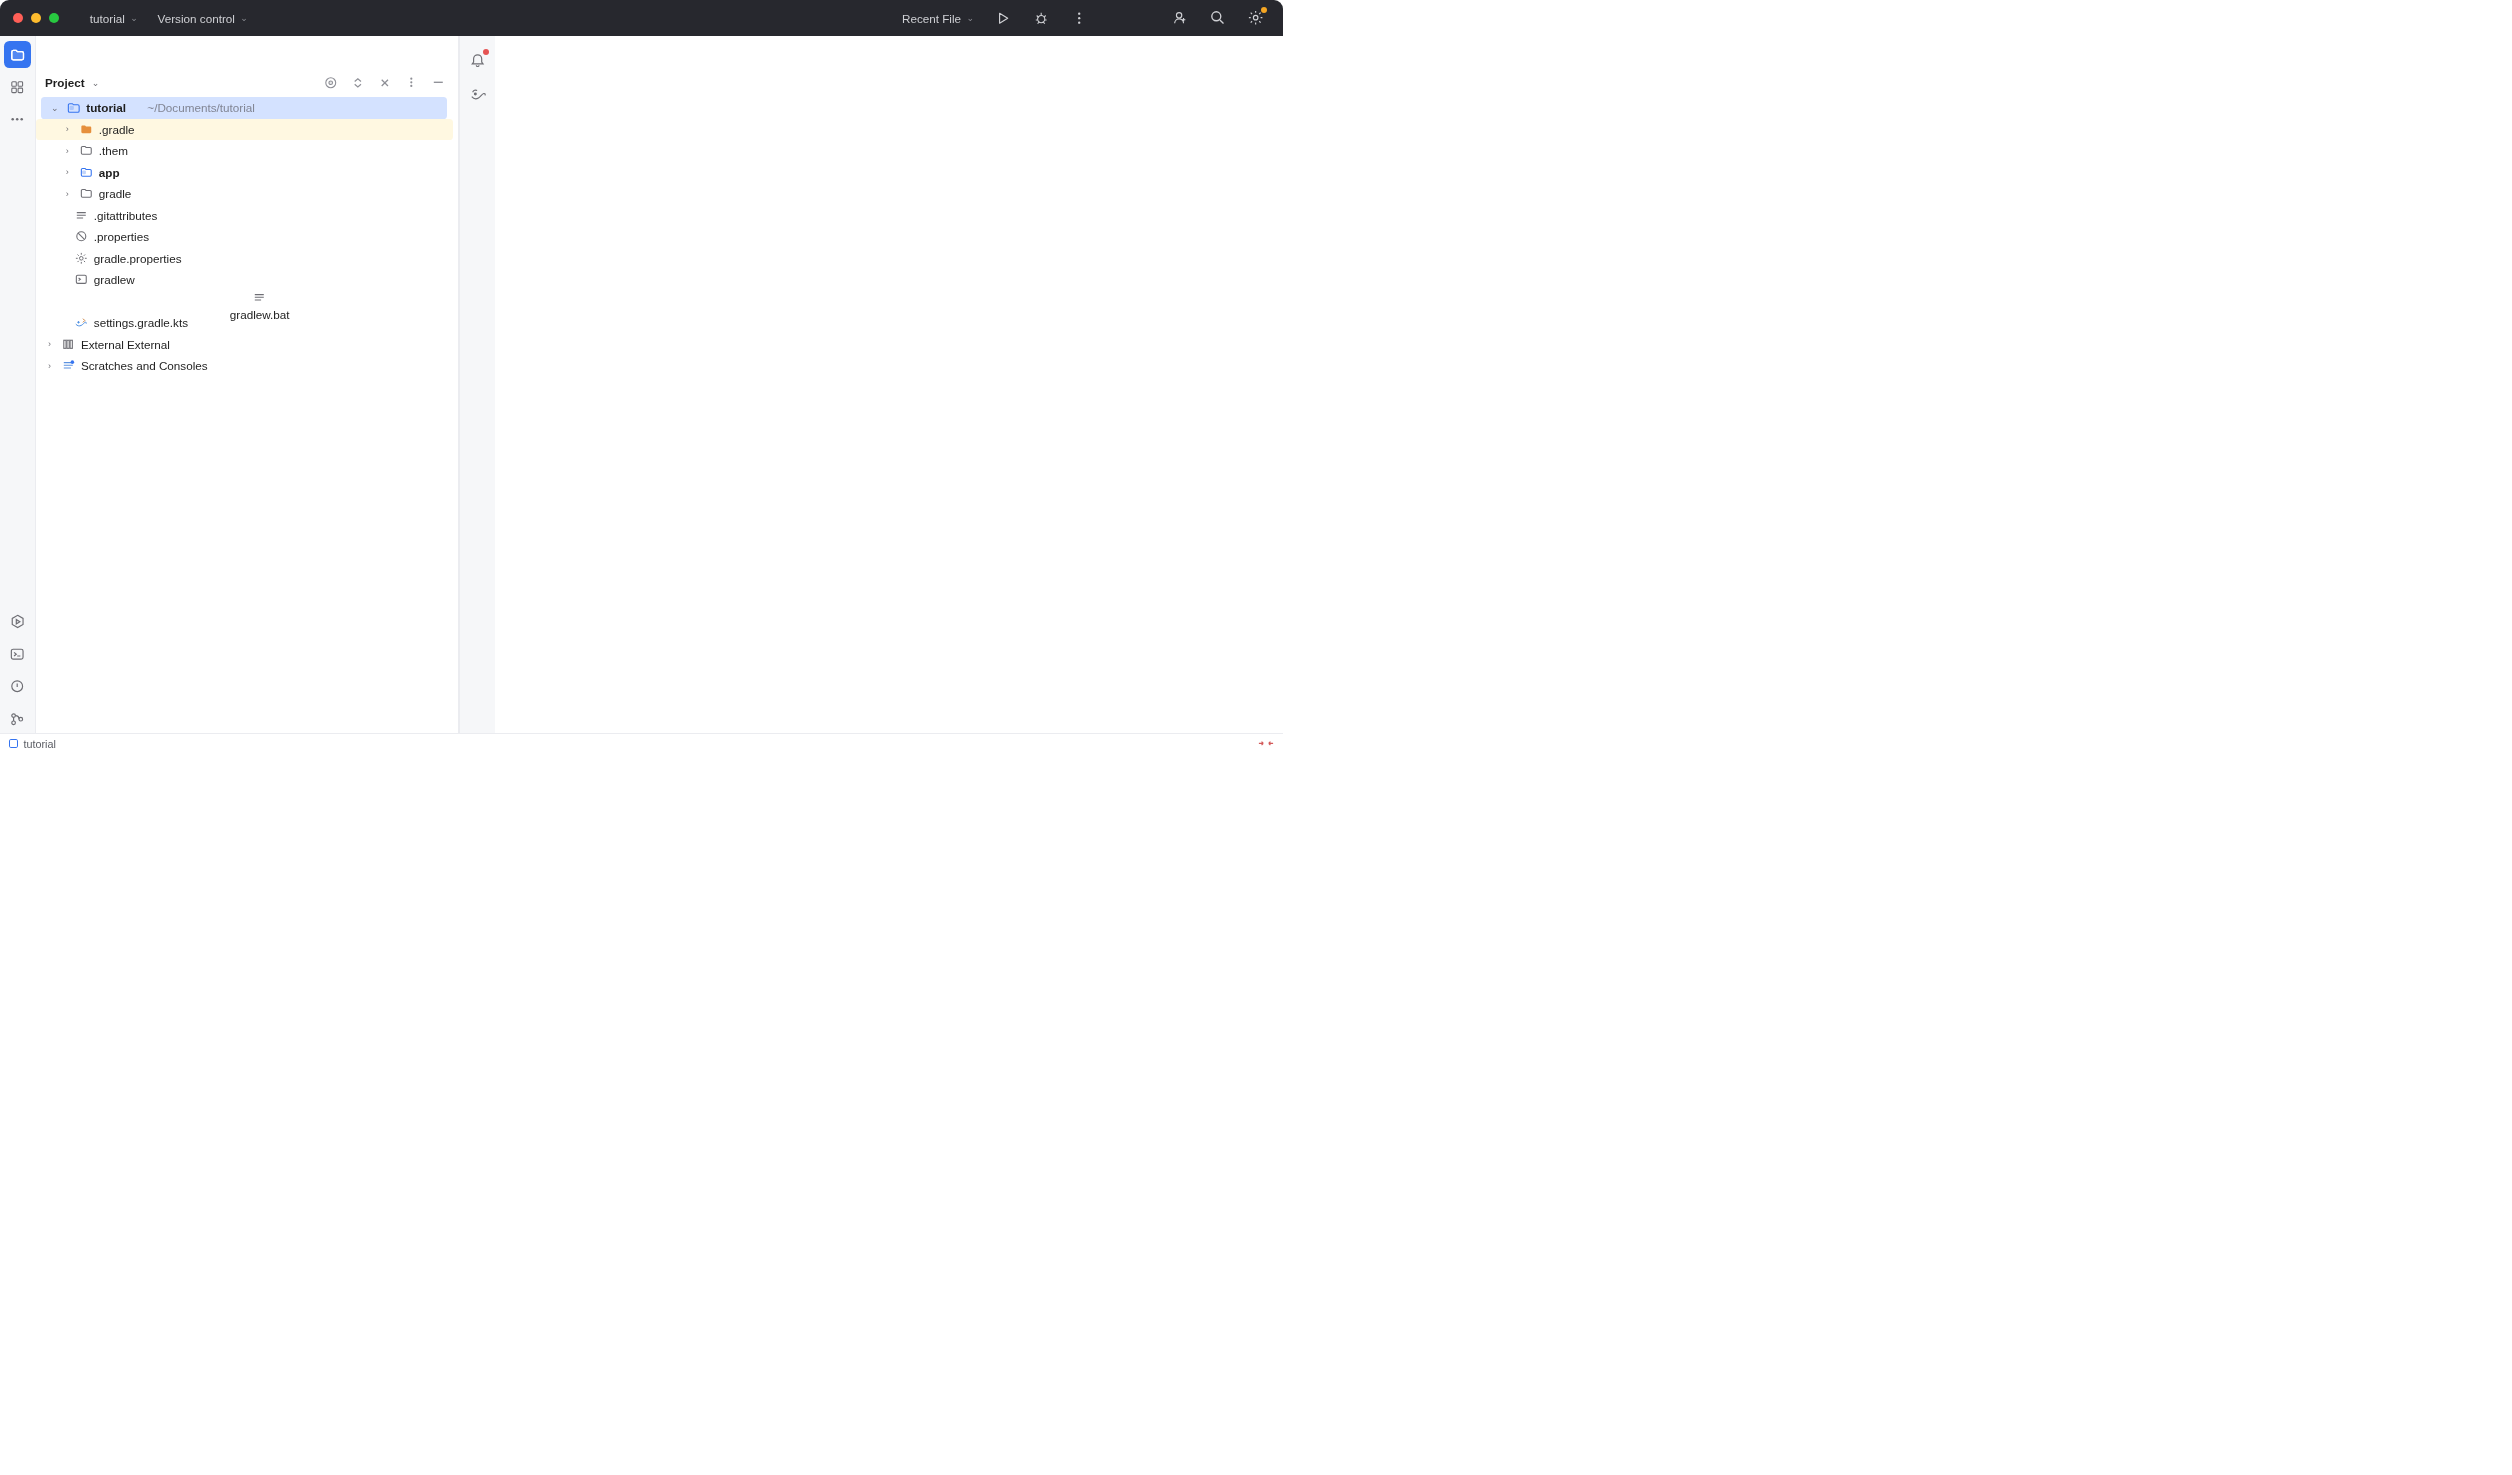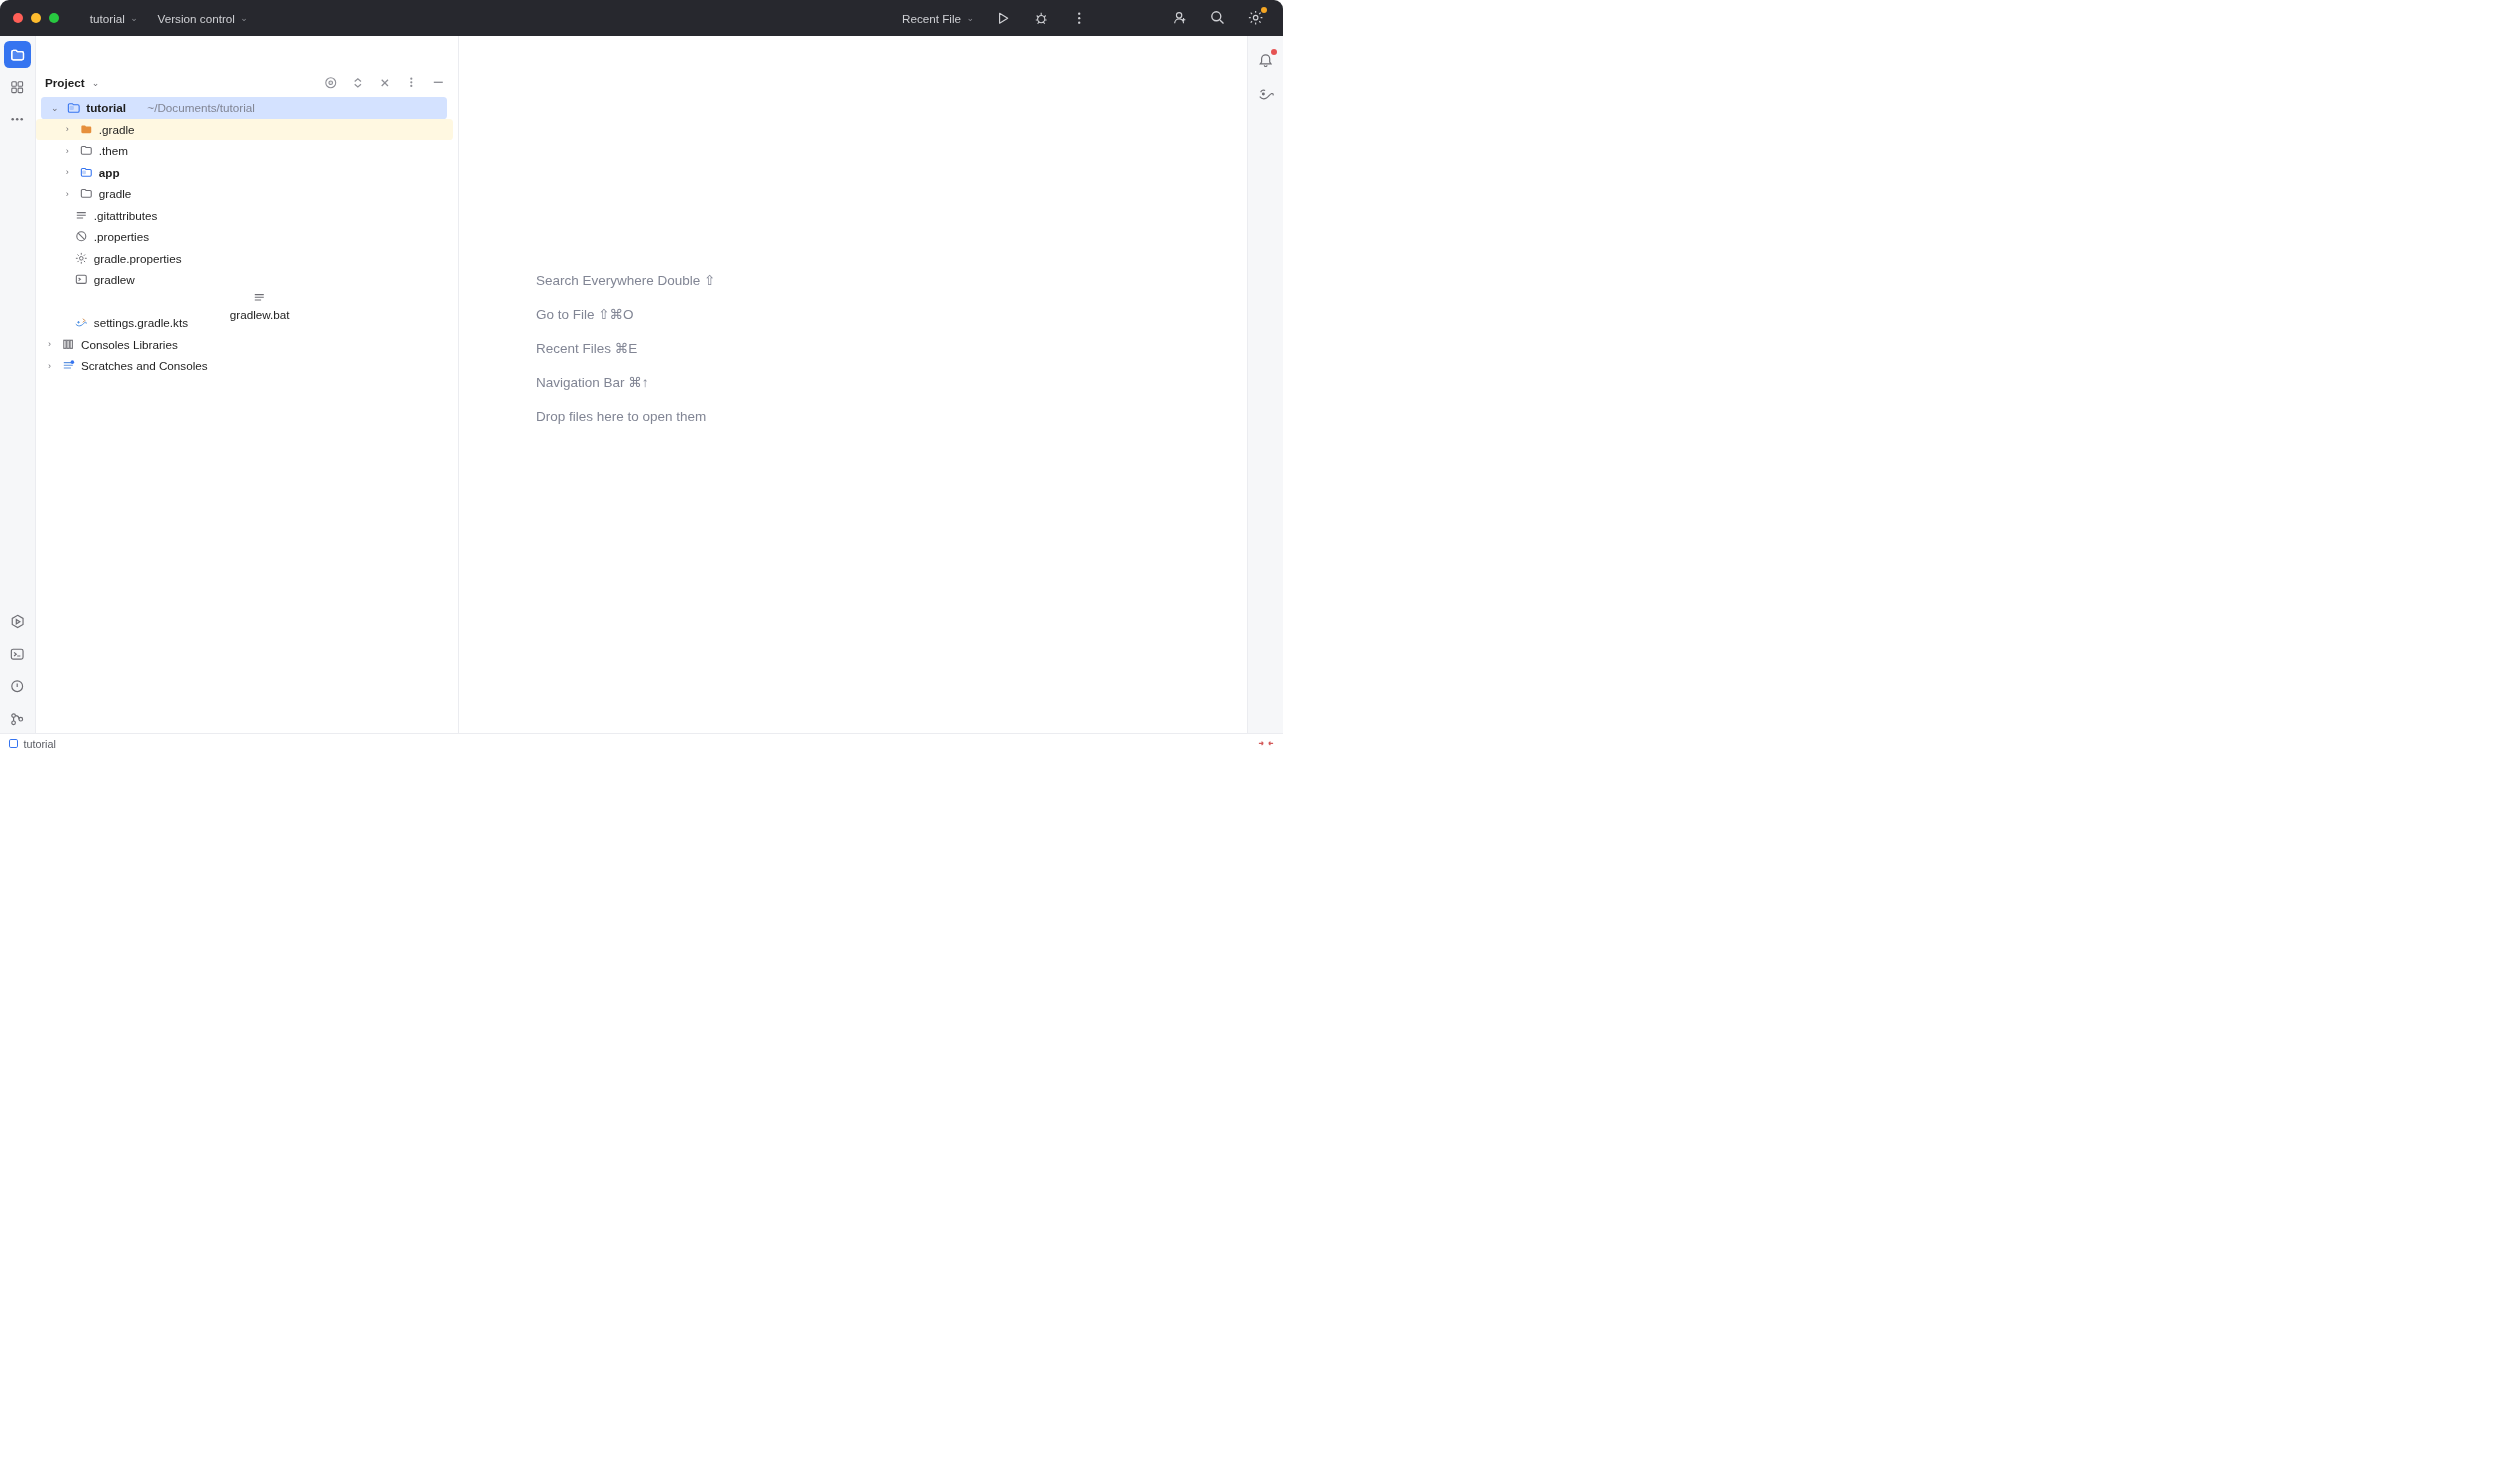--- a/index.html
+++ b/index.html
@@ -411,55 +411,36 @@
 
       <div class="row" style="padding-left:7.2px;">
         <span class="tw-chevron">›</span>
         <span class="tw-icon">
           <svg width="12.6" height="12.6" viewBox="0 0 14 14" fill="none" stroke="currentColor" stroke-width="1.2">
               <rect x="2" y="2.5" width="2.5" height="9"></rect>
               <rect x="5.5" y="2.5" width="2.5" height="9"></rect>
               <rect x="9" y="2.5" width="2.5" height="9"></rect>
             </svg>
         </span>
-        <span class="tw-label">Consoles Libraries</span>
+        <span class="tw-label">External External</span>
       </div>
 
       <div class="row" style="padding-left:7.2px;">
         <span class="tw-chevron">›</span>
         <span class="tw-icon" style="color:#5c92e0;">
           <svg width="12.6" height="12.6" viewBox="0 0 14 14" fill="none" stroke="currentColor" stroke-width="1.2">
               <path d="M2 4h8M2 7h10M2 10h8"></path>
               <circle cx="11.5" cy="3.5" r="2" fill="#3574f0" stroke="none"></circle>
             </svg>
         </span>
         <span class="tw-label">Scratches and Consoles</span>
       </div>
     </div>
   </div>
 
-  <div class="editor-area">
-    <div class="tips">
-      <div class="tips-row">
-          <span>Search Everywhere Double ⇧</span>
-        </div>
-      <div class="tips-row">
-          <span>Go to File ⇧⌘O</span>
-        </div>
-      <div class="tips-row">
-          <span>Recent Files ⌘E</span>
-        </div>
-      <div class="tips-row">
-          <span>Navigation Bar ⌘↑</span>
-        </div>
-      <div class="tips-row">
-          <span>Drop files here to open them</span>
-        </div>
-    </div>
-  </div>
 
   <div class="right-stripe">
     <div class="right-btn">
       <svg width="15.3" height="15.3" viewBox="0 0 17 17" fill="none" stroke="currentColor" stroke-width="1.3">
           <path d="M8.5 2c2.5 0 4.5 2 4.5 4.5V10l1.5 2h-12L4 10V6.5C4 4 6 2 8.5 2zM7 13.5a1.5 1.5 0 003 0"></path>
         </svg>
       <div class="red-dot"></div>
     </div>
     <div class="right-btn">
       <svg width="16" height="16" viewBox="0 0 18 18" fill="none" stroke="currentColor" stroke-width="1.3">

